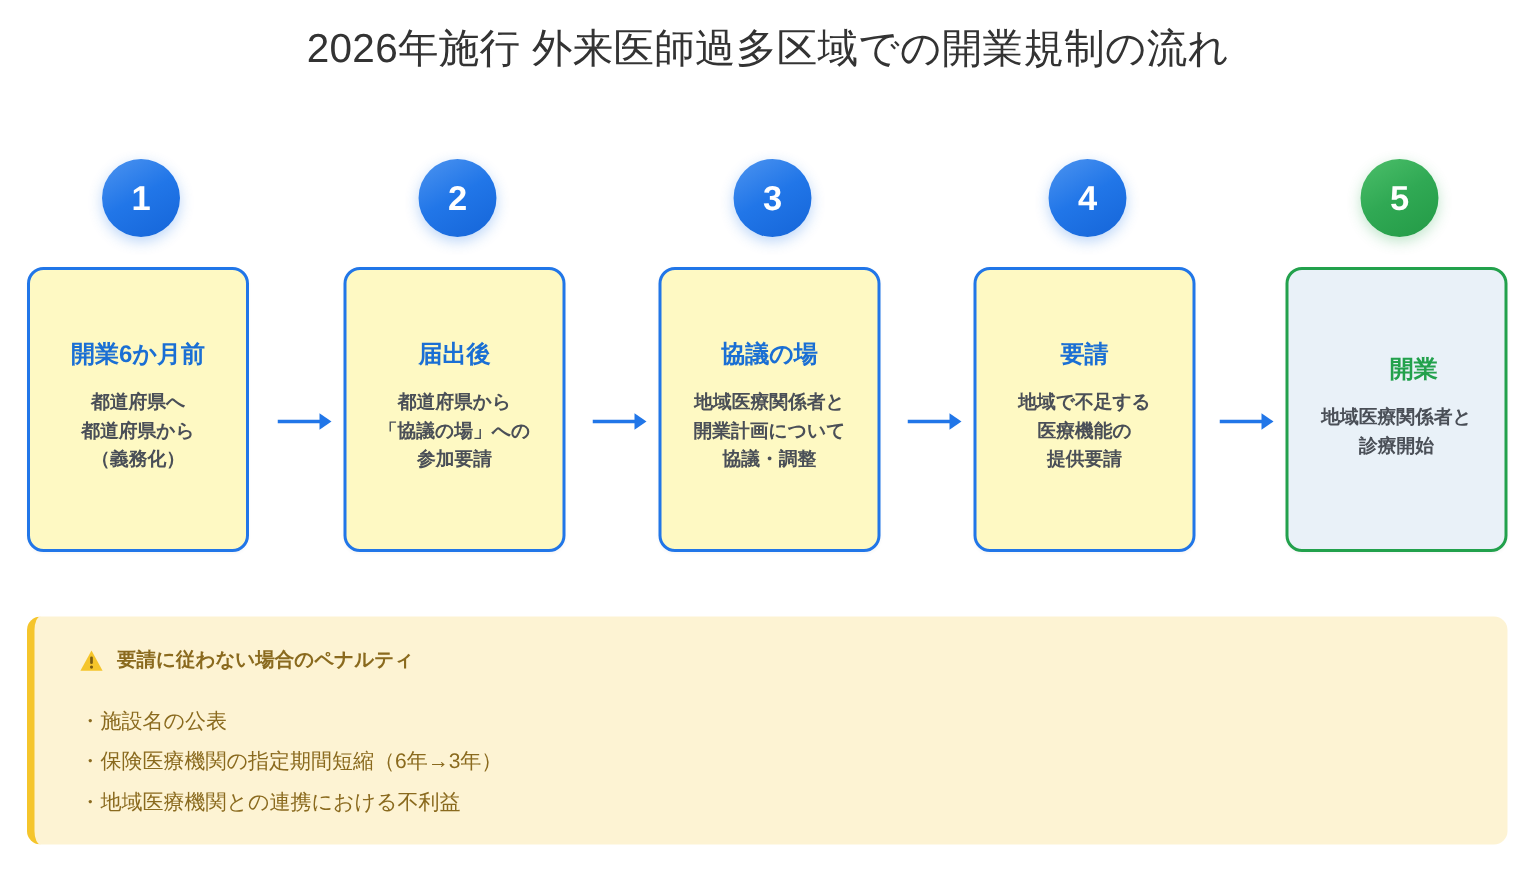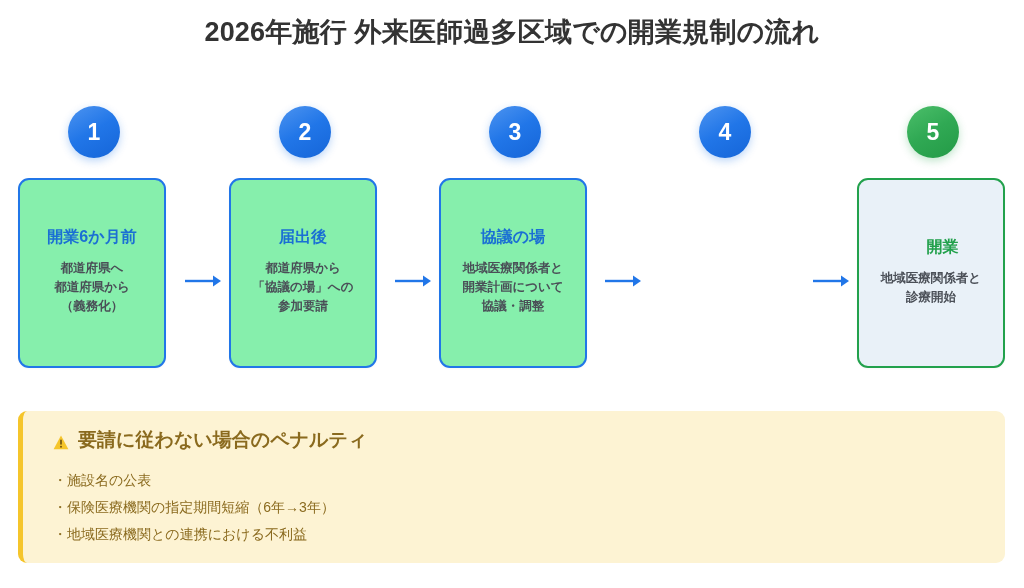--- a/index.html
+++ b/index.html
@@ -17,21 +17,21 @@
   }
 
   
   .page-title {
     position: absolute;
     left: 0;
     top: 14px;
     width: 1024px;
     text-align: center;
     font-size: 27px;
-    font-weight: bold;
+    font-weight: normal;
     color: #333333;
     letter-spacing: 0.2px;
     line-height: 36px;
   }
 
   
   .flow-row {
     position: absolute;
     left: 18px;
     top: 104px;
@@ -74,21 +74,21 @@
   }
 
   .card {
     position: absolute;
     left: 0;
     top: 74px;
     width: 148px;
     height: 190px;
     border: 2px solid #2176e8;
     border-radius: 11px;
-    background: #86efac;
+    background: #fef9c3;
     box-sizing: border-box;
     display: flex;
     flex-direction: column;
     align-items: center;
     justify-content: center;
     padding: 6px 7px 10px 7px;
     box-shadow: 0 1px 2px rgba(0,0,0,0.03);
   }
   .card.green {
     border-color: #22a14c;
@@ -137,21 +137,21 @@
     top: 411px;
     width: 987px;
     height: 152px;
     box-sizing: border-box;
     background: #fdf3d3;
     border-left: 5px solid #f5c52b;
     border-radius: 9px;
     padding: 18px 0 0 30px;
   }
   .penalty-title {
-    font-size: 19px;
+    font-size: 13px;
     font-weight: bold;
     color: #8a6a1e;
     line-height: 22px;
     display: flex;
     align-items: center;
     gap: 9px;
     margin-bottom: 16px;
   }
   .warn-icon {
     display: inline-block;
@@ -212,20 +212,28 @@
       <div class="card-body">
         <div>地域医療関係者と</div>
         <div>開業計画について</div>
         <div>協議・調整</div>
       </div>
     </div>
   </div>
 
   <div class="step step-4">
     <div class="badge">4</div>
+    <div class="card">
+      <div class="card-heading">要請</div>
+      <div class="card-body">
+        <div>地域で不足する</div>
+        <div>医療機能の</div>
+        <div>提供要請</div>
+      </div>
+    </div>
   </div>
 
   <div class="step step-5">
     <div class="badge green">5</div>
     <div class="card green">
       <div class="card-heading">開業</div>
       <div class="card-body">
         <div>地域医療関係者と</div>
         <div>診療開始</div>
       </div>

